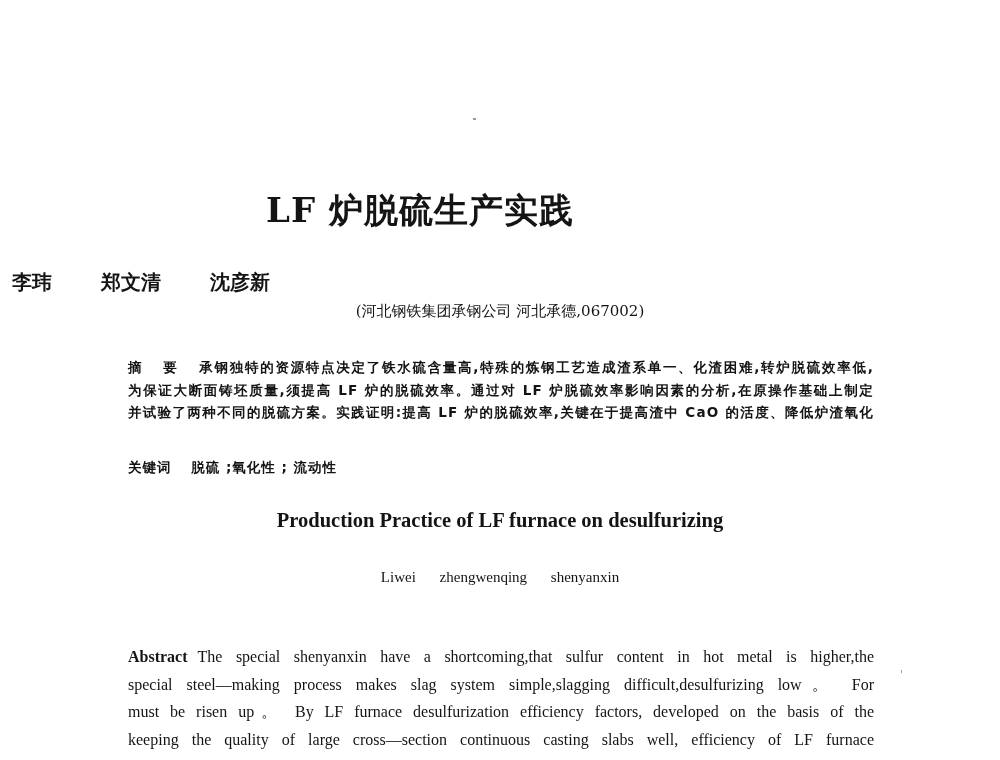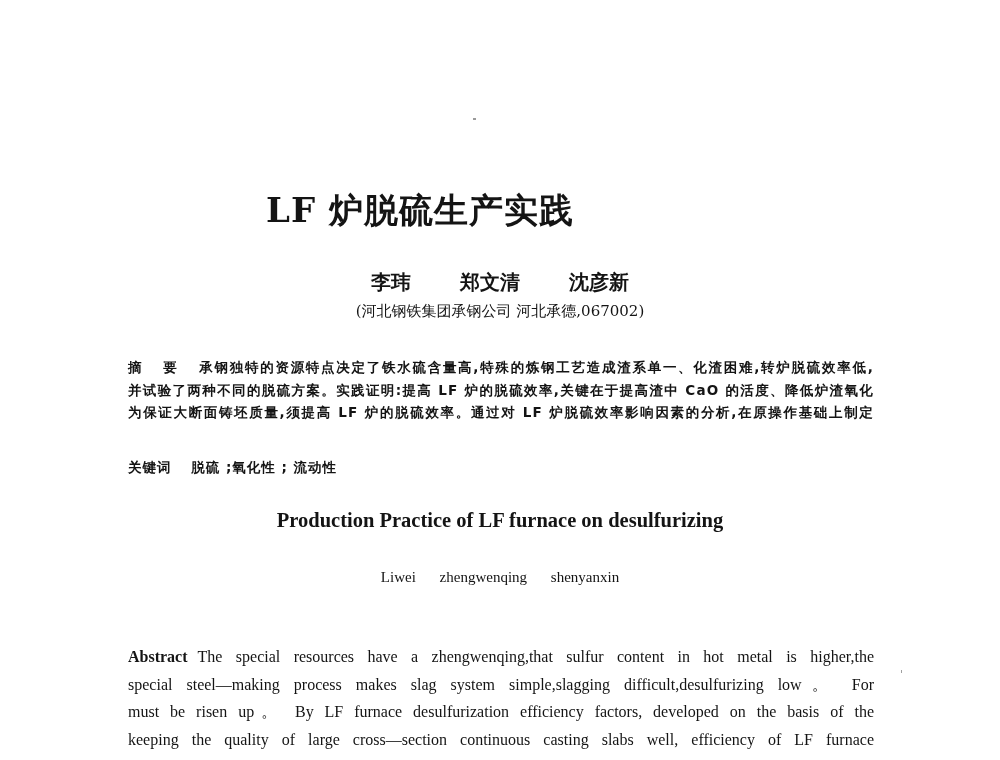--- a/index.html
+++ b/index.html
@@ -44,21 +44,21 @@
     text-align: center;
     font-size: 34px;
     font-weight: bold;
     letter-spacing: 1px;
     line-height: 44px;
   }
   .cn-authors {
     position: absolute;
     left: 0; width: 1000px;
     top: 268px;
-    text-align: center;
+    text-align: left;
     font-size: 20px;
     font-weight: bold;
     line-height: 28px;
     word-spacing: 18px;
   }
   .cn-authors span { margin: 0 12px; }
   .cn-affil {
     position: absolute;
     left: 0; width: 1000px;
     top: 300px;
@@ -165,39 +165,39 @@
   <div class="cn-authors">
     <span>李玮</span>
     <span>郑文清</span>
     <span>沈彦新</span>
   </div>
 
   <div class="cn-affil">(河北钢铁集团承钢公司 河北承德,067002)</div>
 
   <div class="cn-abstract">
     <span class="cn-line"><span class="lbl">摘 要</span><span>承钢独特的资源特点决定了铁水硫含量高,特殊的炼钢工艺造成渣系单一、化渣困难,转炉脱硫效率低,</span></span>
+    <span class="cn-line">为保证大断面铸坯质量,须提高 LF 炉的脱硫效率。通过对 LF 炉脱硫效率影响因素的分析,在原操作基础上制定</span>
     <span class="cn-line">并试验了两种不同的脱硫方案。实践证明:提高 LF 炉的脱硫效率,关键在于提高渣中 CaO 的活度、降低炉渣氧化</span>
-    <span class="cn-line">为保证大断面铸坯质量,须提高 LF 炉的脱硫效率。通过对 LF 炉脱硫效率影响因素的分析,在原操作基础上制定</span>
   </div>
 
   <div class="cn-keywords">
     <span class="lbl">关键词</span>
     <span>脱硫 ;氧化性 ; 流动性</span>
   </div>
 
   <div class="en-title">Production Practice of LF furnace on desulfurizing</div>
 
   <div class="en-authors">
     <span>Liwei</span>
     <span>zhengwenqing</span>
     <span>shenyanxin</span>
   </div>
 
 
   <div class="en-abstract">
-    <span class="line"><span class="lbl">Abstract</span><span>The special resources have a zhengwenqing,that sulfur content in hot metal is higher,the</span></span>
+    <span class="line"><span class="lbl">Abstract</span><span>The special shenyanxin have a shortcoming,that sulfur content in hot metal is higher,the</span></span>
     <span class="line">special steel—making process makes slag system simple,slagging difficult,desulfurizing low。 For</span>
     <span class="line">must be risen up。 By LF furnace desulfurization efficiency factors, developed on the basis of the</span>
     <span class="line">keeping the quality of large cross—section continuous casting slabs well, efficiency of LF furnace</span>
     <span class="line">original operation and two different desulfurization solutions. Practice has proved the LF furnace</span>
   </div>
 
 </div>
 
 </body></html>

